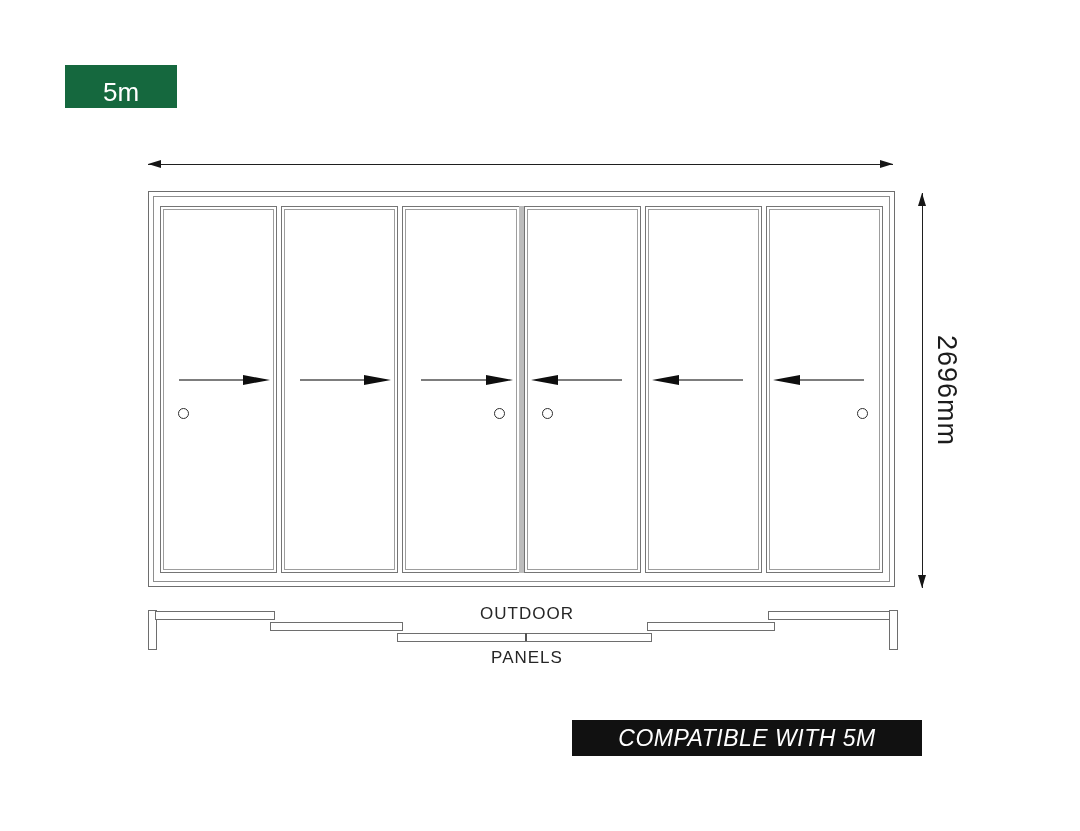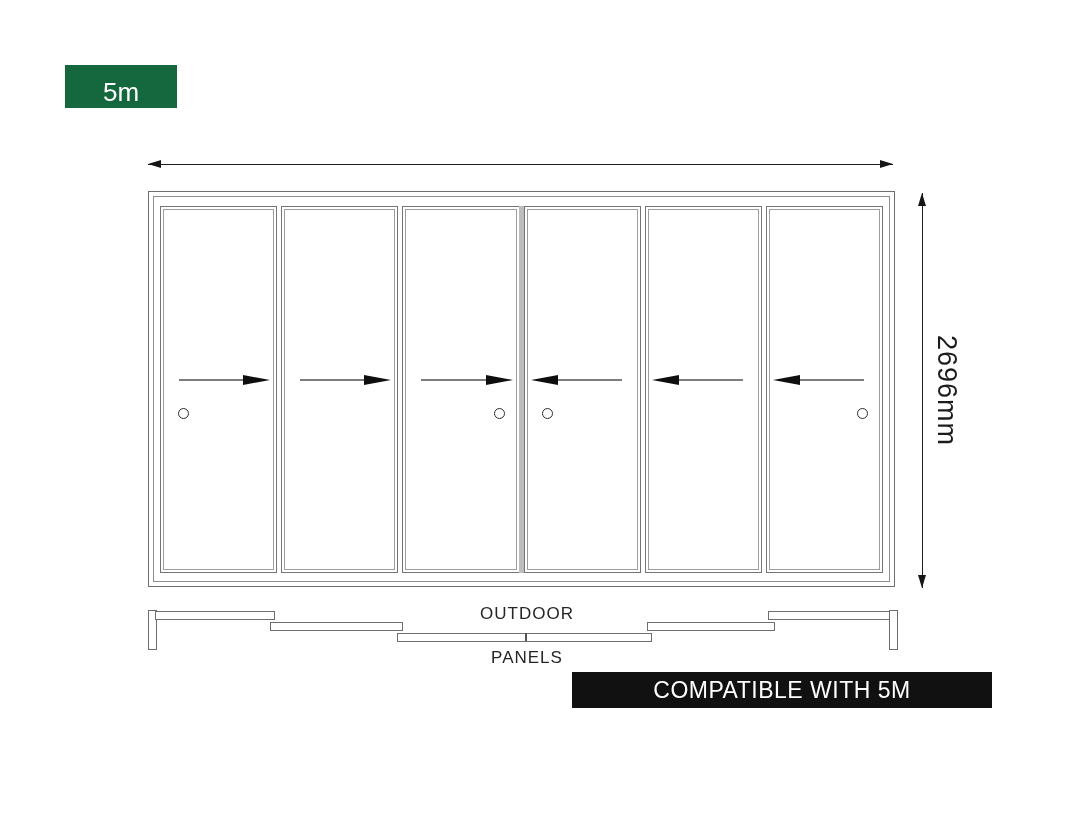--- a/index.html
+++ b/index.html
@@ -57,23 +57,23 @@
   .bar-r1{left:768px;top:611px;width:122px;height:7px;}
   .jamb-r{left:889px;top:610px;width:7px;height:38px;}
   .indoor-label{position:absolute;left:398px;width:258px;top:604px;text-align:center;
     font-size:17px;letter-spacing:1px;color:#262626;}
   .outdoor-label{position:absolute;left:398px;width:258px;top:648px;text-align:center;
     font-size:17px;letter-spacing:1px;color:#262626;}
 
   
   .footer-title{position:absolute;left:158px;top:700px;font-size:37px;font-weight:700;
     letter-spacing:-0.5px;color:#0c0c0c;}
-  .compat-badge{position:absolute;left:572px;top:672px;width:420px;height:36px;
+  .compat-badge{position:absolute;left:572px;top:720px;width:350px;height:36px;
     background:var(--black,#111111);color:#fff;display:flex;align-items:center;justify-content:center;
-    font-size:23px;letter-spacing:0.5px;}
+    font-size:23px;letter-spacing:0.5px;font-style:italic;}
 </style>
 </head>
 <body>
 
 <div class="canvas">
 
   <div class="size-badge">
     <span>5m</span>
   </div>
 

